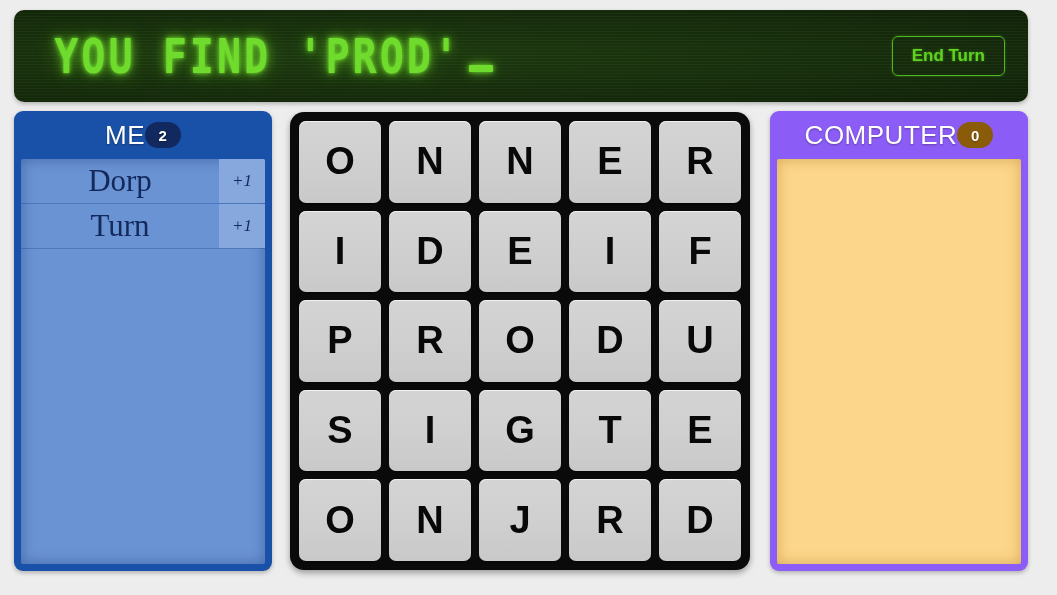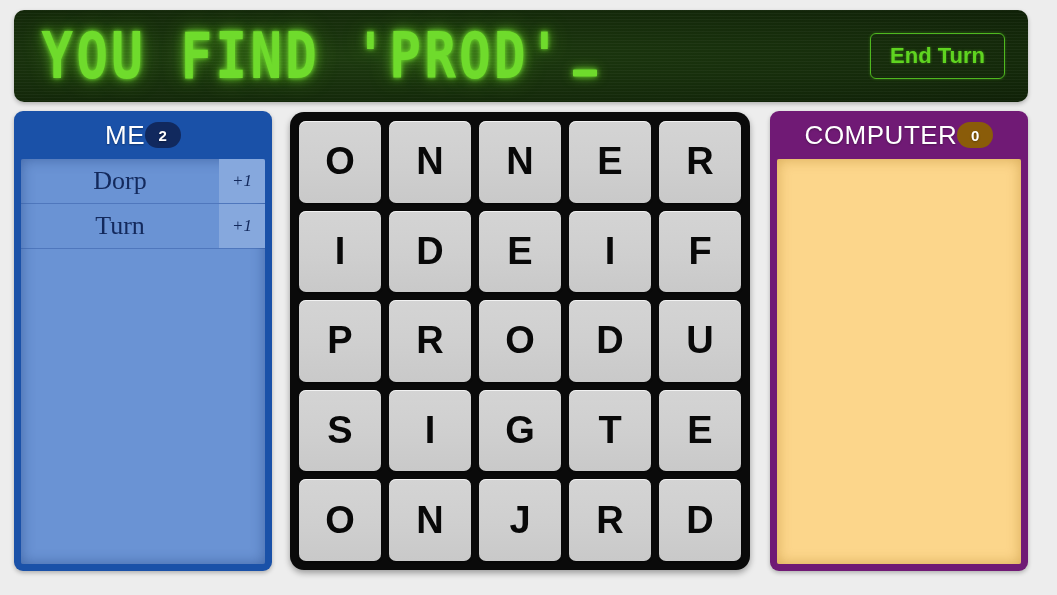--- a/index.html
+++ b/index.html
@@ -35,25 +35,25 @@
         rgba(0,0,0,0) 3px
       ),
       radial-gradient(ellipse at 35% 50%, #1d3a0f 0%, #14290a 70%, #0f2007 100%);
     border-radius: 10px;
     box-shadow: 0 2px 4px rgba(0,0,0,0.25);
     overflow: hidden;
   }
 
   .banner-text {
     position: absolute;
-    left: 22px;
+    left: 36px;
     top: 50%;
     transform: translateY(-50%);
     font-family: "DejaVu Sans Mono", "Liberation Mono", monospace;
-    font-size: 54px;
+    font-size: 41px;
     font-weight: bold;
     letter-spacing: 3px;
     color: #6fdb2c;
     text-shadow:
       0 0 4px #6fdb2c,
       0 0 10px rgba(111,219,44,0.75),
       0 0 22px rgba(111,219,44,0.45);
     white-space: nowrap;
     -webkit-font-smoothing: none;
     transform-origin: left center;
@@ -79,21 +79,21 @@
     position: absolute;
     right: 23px;
     top: 50%;
     transform: translateY(-50%);
     padding: 9px 19px;
     background: transparent;
     border: 1px solid #4fb81f;
     border-radius: 6px;
     color: #5fd420;
     font-family: "Liberation Sans", sans-serif;
-    font-size: 22px;
+    font-size: 17px;
     font-weight: bold;
     cursor: pointer;
     box-shadow: 0 0 3px rgba(95,212,32,0.35);
     text-shadow: 0 0 3px rgba(95,212,32,0.5);
   }
 
   
   .panel {
     position: absolute;
     top: 111px;
@@ -107,21 +107,21 @@
   }
 
   .panel-me {
     left: 14px;
     background: #1a51a8;
     padding: 0 0 7px 0;
   }
 
   .panel-cpu {
     left: 770px;
-    background: #701a75;
+    background: #8b5cf6;
     padding: 0 0 7px 0;
   }
 
   .panel-header {
     height: 48px;
     flex: 0 0 48px;
     display: flex;
     align-items: center;
     justify-content: center;
     font-size: 26px;
@@ -171,21 +171,21 @@
     flex: 0 0 45px;
     border-bottom: 1px solid rgba(30,70,145,0.35);
   }
 
   .word-label {
     flex: 1 1 auto;
     display: flex;
     align-items: center;
     justify-content: center;
     font-family: "Liberation Serif", serif;
-    font-size: 26px;
+    font-size: 31px;
     color: #13295c;
   }
 
   .word-points {
     flex: 0 0 46px;
     display: flex;
     align-items: center;
     justify-content: center;
     font-family: "Liberation Serif", serif;
     font-style: italic;

